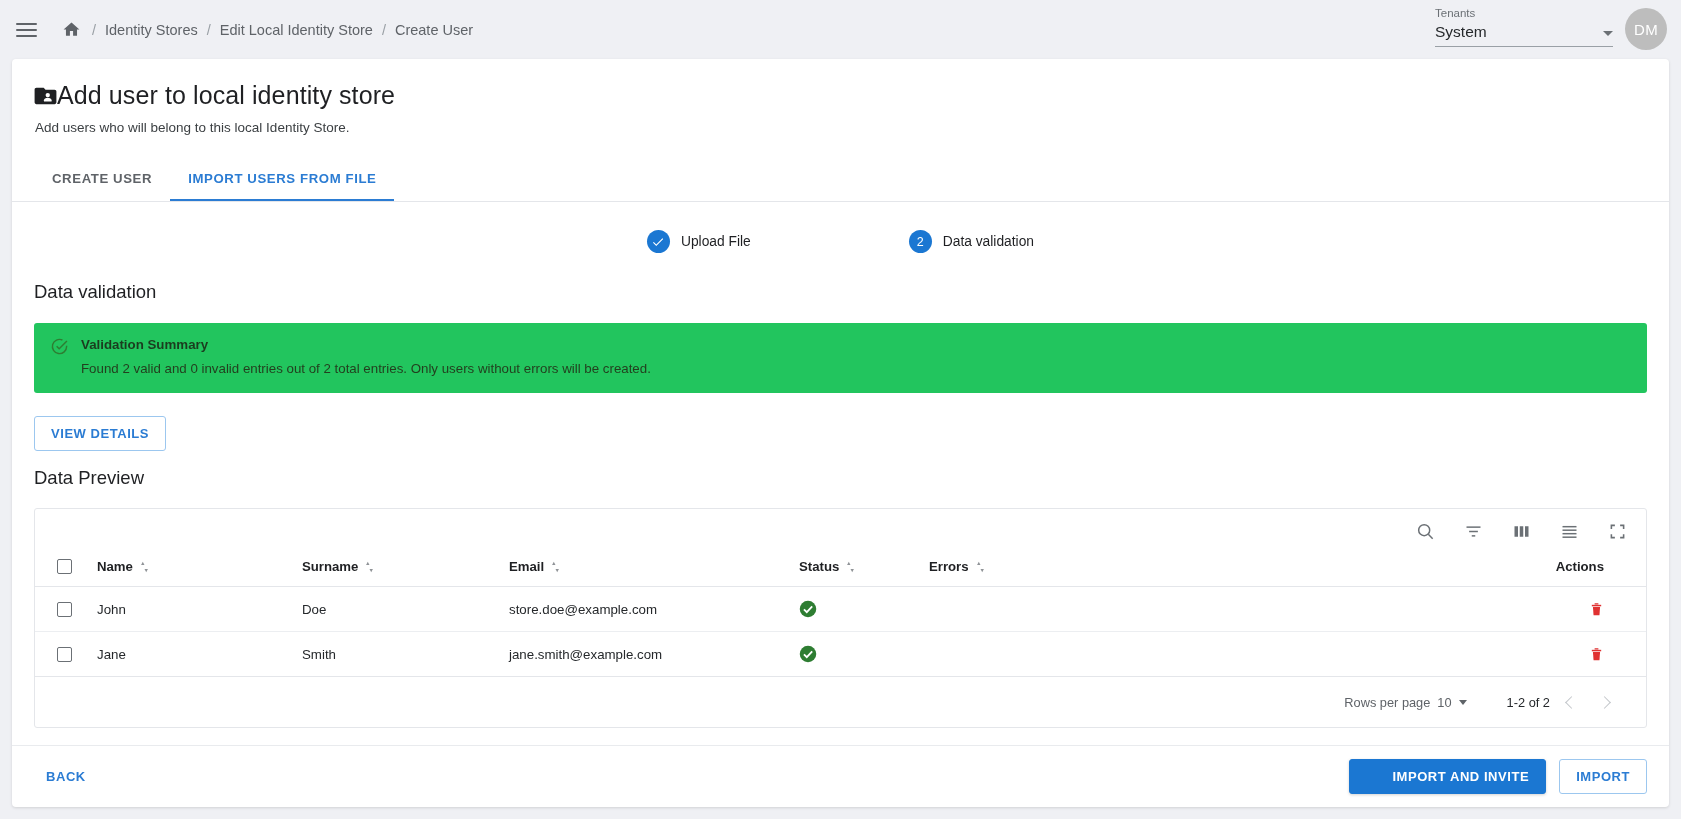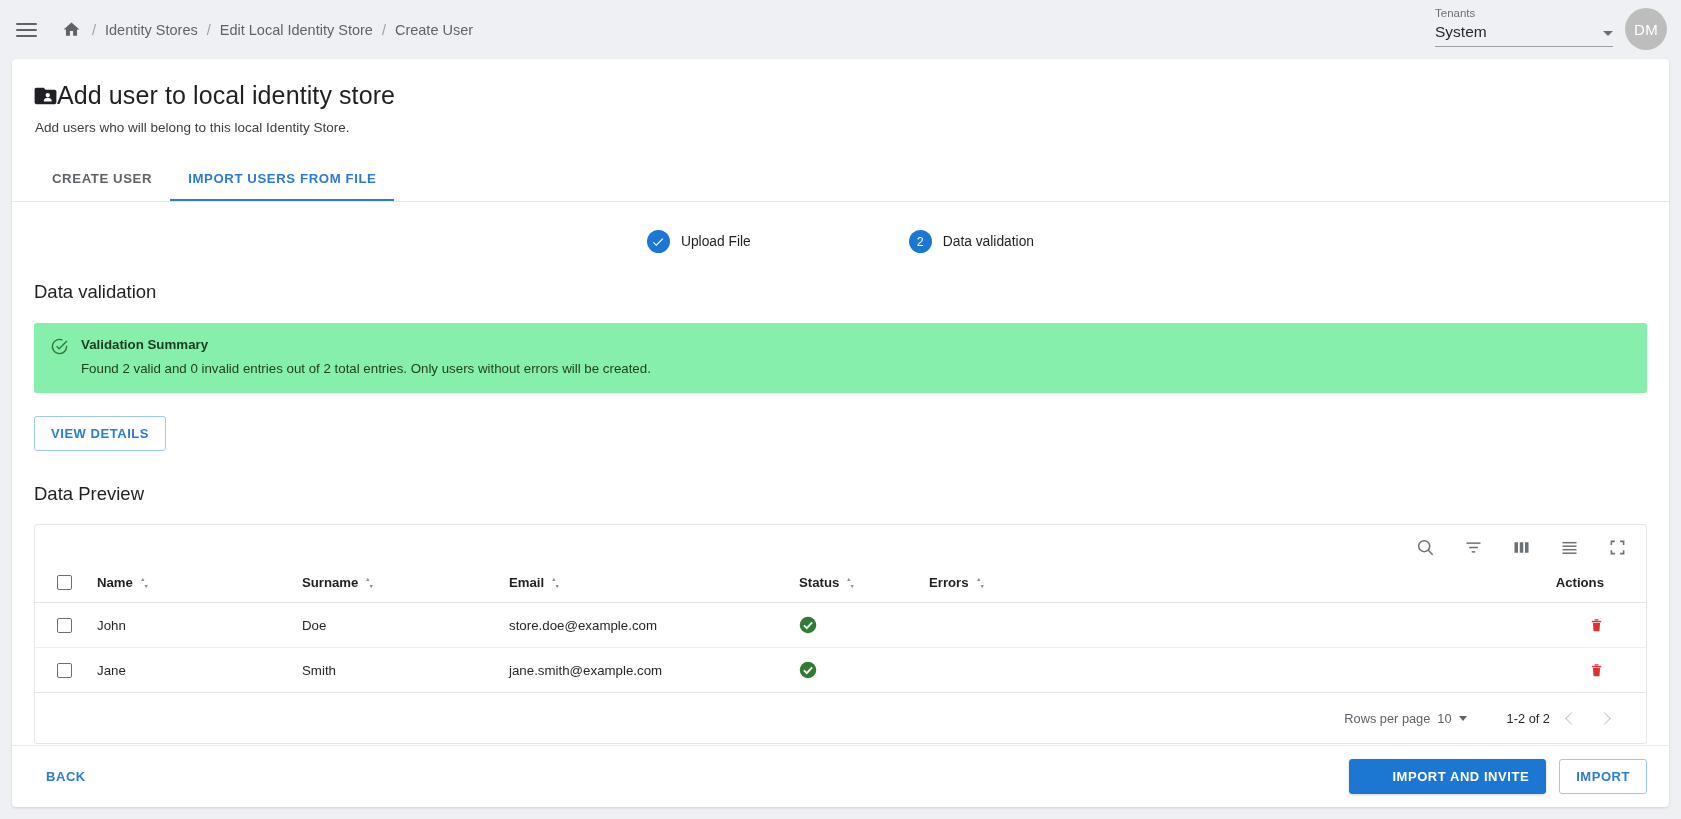--- a/index.html
+++ b/index.html
@@ -94,41 +94,41 @@
     font-size: 12.5px;
   }
   .step-circle svg { width: 14px; height: 14px; display: block; }
   .step-label { font-size: 13.8px; color: #1f2023; }
 
   
   .body { padding: 18px 22px 0 22px; }
   .section-title { font-size: 18.5px; color: #1f2023; font-weight: 400; }
 
   .alert {
-    margin-top: 20px; background: #86efac;
+    margin-top: 20px; background: #22c55e;
     border-radius: 3px; padding: 13px 16px 15px 16px;
     display: flex; gap: 12px; align-items: flex-start;
   }
   .alert svg { width: 19px; height: 19px; flex: 0 0 19px; margin-top: 1px; }
   .alert-title { font-size: 13.3px; color: #1b3c1f; font-weight: bold; line-height: 18px; }
   .alert-text { font-size: 13.3px; color: #23401f; margin-top: 6px; line-height: 18px; }
 
   .btn {
     font-family: "Liberation Sans", sans-serif;
     font-size: 13px; font-weight: bold; letter-spacing: .55px;
     text-transform: uppercase; cursor: pointer;
     border-radius: 3px; padding: 9px 16px; background: none;
   }
   .btn-outline { border: 1px solid #9cc7ef; color: #2b7cd3; }
   .btn-primary { border: 1px solid #1b77d2; background: #1b77d2; color: #fff;
                  box-shadow: 0 1px 3px rgba(0,0,0,.18); padding-left: 42px; }
   .btn-text { border: none; color: #2b7cd3; padding: 9px 12px; }
   .view-details-wrap { margin-top: 23px; }
 
-  .preview-title { margin-top: 32px; }
+  .preview-title { margin-top: 16px; }
 
   
   .table-card {
     margin-top: 19px; border: 1px solid #e4e6ea; border-radius: 3px;
     background: #fff;
   }
   .table-toolbar {
     height: 44px; display: flex; align-items: center; justify-content: flex-end;
     padding-right: 18px; gap: 27px;
   }

